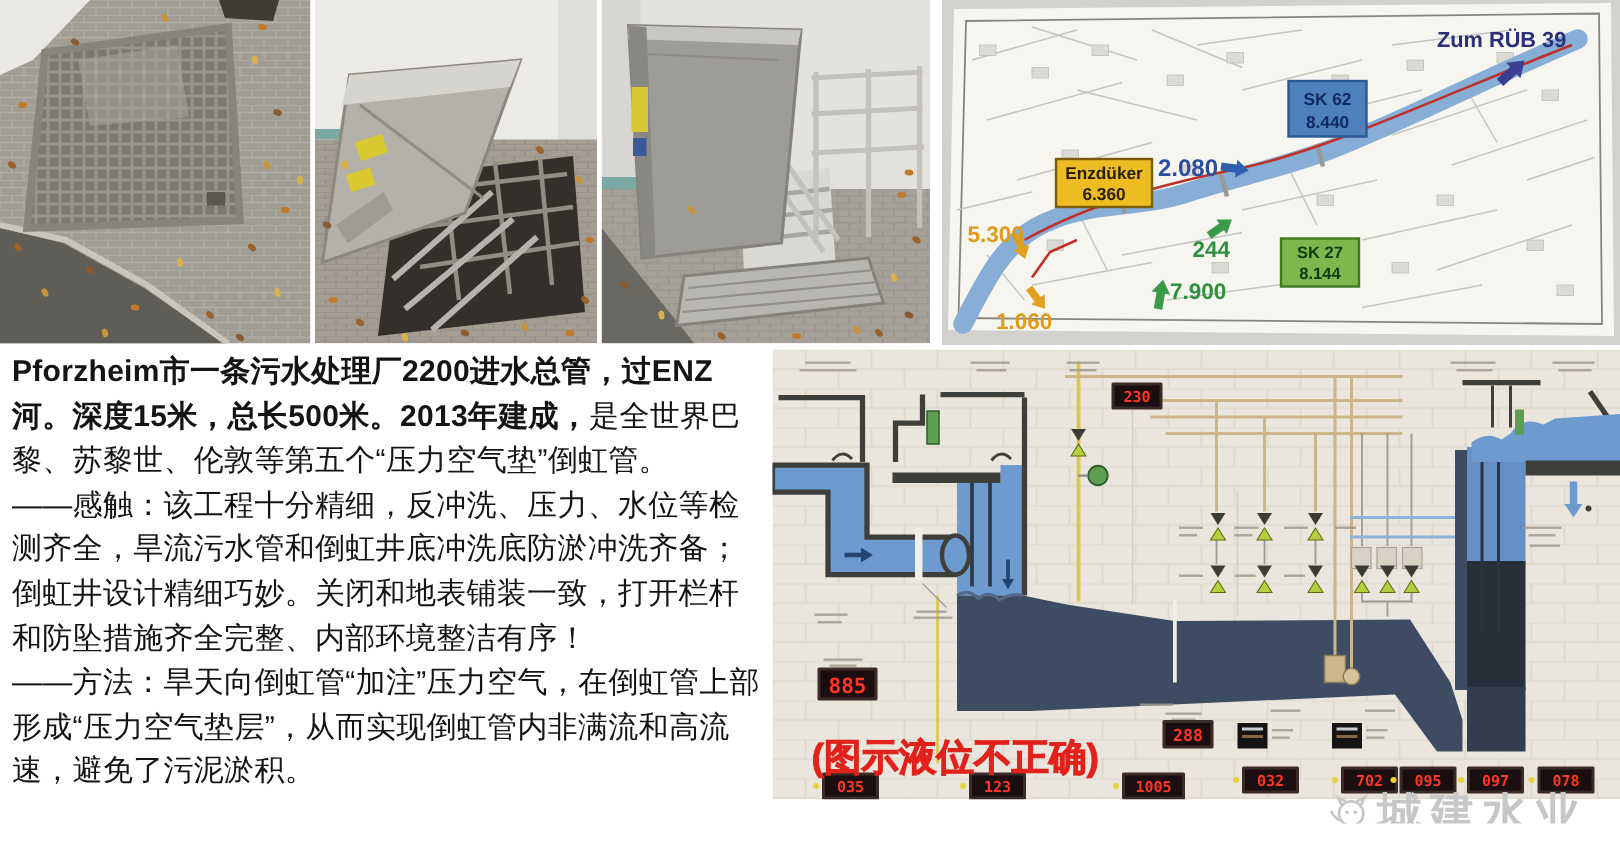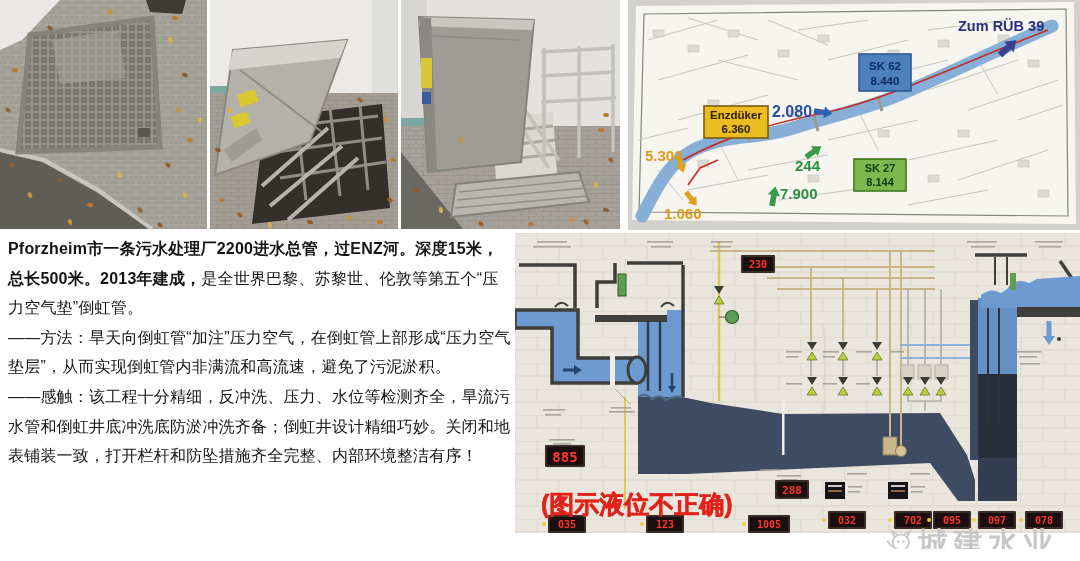--- a/index.html
+++ b/index.html
@@ -1,21 +1,21 @@
 <!DOCTYPE html>
 <html><head>
 <meta charset="utf-8">
 <style>
   html,body{margin:0;padding:0;background:#fff;}
   #stage{position:relative;width:1080px;height:561px;background:#fff;overflow:hidden;
          font-family:"Liberation Sans","DejaVu Sans",sans-serif;}
   .photo{position:absolute;top:0;height:229px;overflow:hidden;}
   #map-panel{position:absolute;left:628px;top:0;width:452px;height:230px;}
   #article{position:absolute;left:8px;top:234px;width:504px;color:#141414;}
-  #article p{margin:0;font-size:16px;line-height:29.6px;letter-spacing:0.2px;}
+  #article p{margin:0;font-size:20px;line-height:29.6px;letter-spacing:0.2px;}
   #article .b{font-weight:bold;}
   #schematic{position:absolute;left:515px;top:233px;width:565px;height:340px;}
   #watermark{position:absolute;left:884px;top:528px;width:196px;height:21px;overflow:hidden;
              display:flex;align-items:flex-start;color:#c7c7c7;}
   #watermark .wm-text{font-size:30px;font-weight:bold;letter-spacing:5px;line-height:30px;
              color:#c7c7c7;margin-left:4px;white-space:nowrap;}
   svg{display:block;}
   text{font-family:"Liberation Sans","DejaVu Sans",sans-serif;}
   .led{font-family:"DejaVu Sans Mono","Liberation Mono",monospace;font-weight:bold;}
 </style>
@@ -265,22 +265,22 @@
       <g>
         <rect x="226" y="159" width="52" height="32" fill="#7cb84e" stroke="#3e7a20" stroke-width="1.6"></rect>
         <text x="252" y="172" font-size="11" font-weight="bold" fill="#0f3a10" text-anchor="middle">SK 27</text>
         <text x="252" y="186" font-size="11" font-weight="bold" fill="#0f3a10" text-anchor="middle">8.144</text>
       </g>
     </svg>
   </div>
 
   <div id="article">
       <p><span class="b">Pforzheim市一条污水处理厂2200进水总管，过ENZ河。深度15米，总长500米。2013年建成，</span><span>是全世界巴黎、苏黎世、伦敦等第五个“压力空气垫”倒虹管。</span></p>
+      <p><span>——感触：该工程十分精细，反冲洗、压力、水位等检测齐全，旱流污水管和倒虹井底冲洗底防淤冲洗齐备；倒虹井设计精细巧妙。关闭和地表铺装一致，打开栏杆和防坠措施齐全完整、内部环境整洁有序！</span></p>
       <p><span>——方法：旱天向倒虹管“加注”压力空气，在倒虹管上部形成“压力空气垫层”，从而实现倒虹管内非满流和高流速，避免了污泥淤积。</span></p>
-      <p><span>——感触：该工程十分精细，反冲洗、压力、水位等检测齐全，旱流污水管和倒虹井底冲洗底防淤冲洗齐备；倒虹井设计精细巧妙。关闭和地表铺装一致，打开栏杆和防坠措施齐全完整、内部环境整洁有序！</span></p>
     </div>
 
   <div id="schematic">
     <svg width="565" height="300" viewBox="0 0 565 300">
       <defs>
         <pattern id="tiles" width="44" height="26" patternUnits="userSpaceOnUse">
           <rect width="44" height="26" fill="#eae6dd"></rect>
           <path d="M0,0H44M0,13H44M22,0V13M0,13V26 M44,13V26" stroke="#dcd7ca" stroke-width="1" fill="none"></path>
         </pattern>
       </defs>

